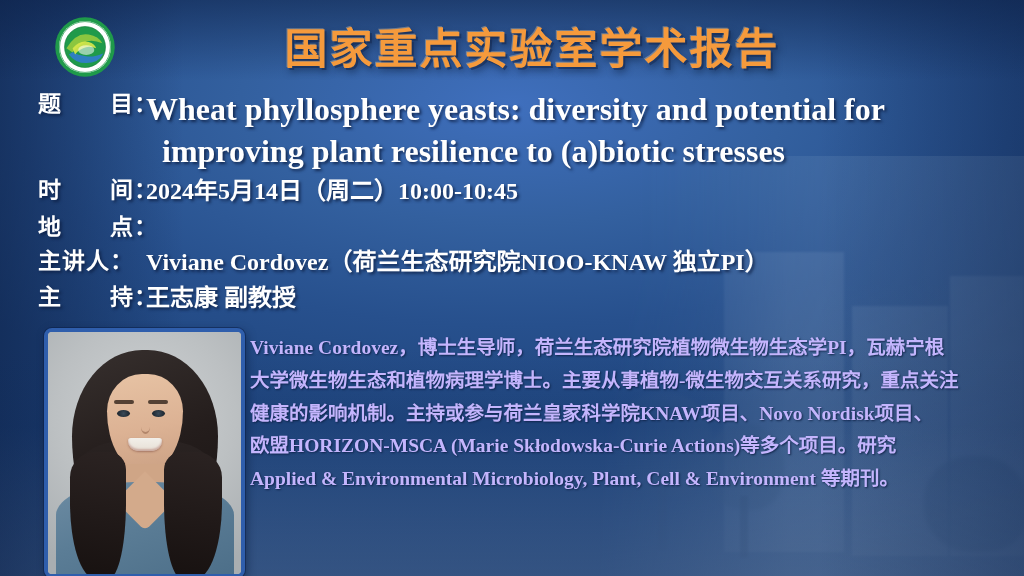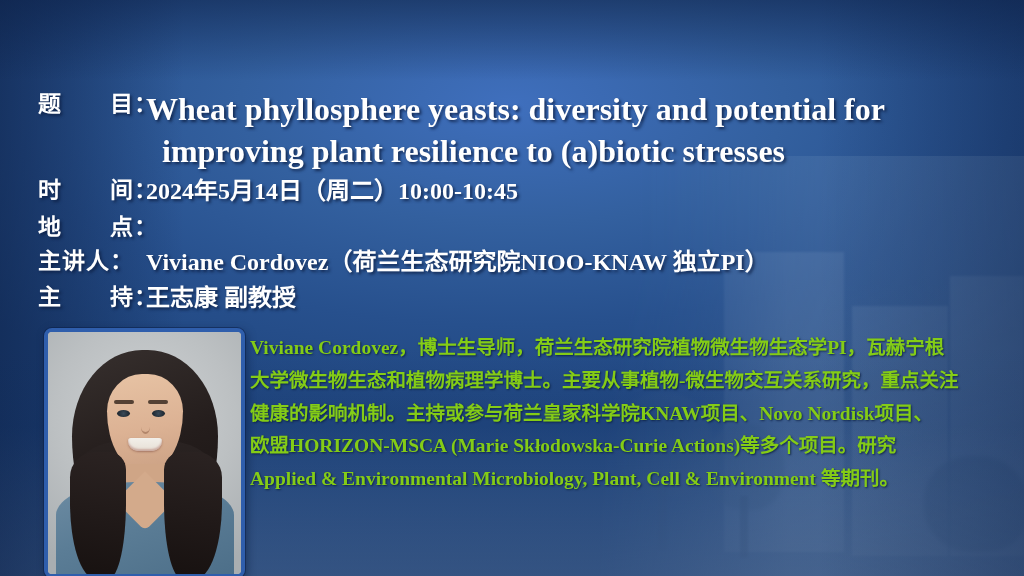--- a/index.html
+++ b/index.html
@@ -234,21 +234,21 @@
   }
 
   .bio {
     position: absolute;
     left: 250px; top: 332px;
     width: 752px;
     font-family: "Liberation Serif", "DejaVu Serif", serif;
     font-weight: 700;
     font-size: 19.5px;
     line-height: 1.68;
-    color: #84cc16;
+    color: #c4b5fd;
     text-shadow: 1px 1px 2px rgba(12,30,66,.85);
     text-align: justify;
   }
   .bio .ln { display: block; white-space: nowrap; }
 </style>
 </head>
 <body>
 
 <div id="poster">
 
@@ -259,20 +259,36 @@
     <div class="bld" style="left:356px; top:120px; width:74px; height:280px;"></div>
     <div class="tree" style="left:22px;  top:236px; width:96px;  height:104px;"></div>
     <div class="trunk" style="left:64px; top:320px; width:9px;   height:74px;"></div>
     <div class="tree" style="left:112px; top:268px; width:78px;  height:86px;"></div>
     <div class="trunk" style="left:146px; top:340px; width:8px;  height:62px;"></div>
     <div class="tree" style="left:330px; top:300px; width:104px; height:96px;"></div>
   </div>
   <div class="skyline"></div>
   <div class="bg-vignette"></div>
 
+  <div class="header">
+    <div class="logo">
+      <svg viewBox="0 0 100 100" width="62" height="62" aria-hidden="true">
+        <circle cx="50" cy="50" r="48" fill="#1f9a4a"></circle>
+        <circle cx="50" cy="50" r="42" fill="#ffffff"></circle>
+        <circle cx="50" cy="50" r="41" fill="none" stroke="#1f9a4a" stroke-width="1.2"></circle>
+        <circle cx="50" cy="50" r="33" fill="#1f9a4a"></circle>
+        <path d="M20 52 q16 -26 36 -22 q16 3 22 14 q-18 -8 -30 -1 q-12 7 -18 16 z" fill="#8cc63f"></path>
+        <path d="M24 62 q10 14 28 14 q20 0 28 -16 q-16 7 -28 5 q-14 -2 -22 -7 z" fill="#2f7fc1"></path>
+        <path d="M30 52 q12 -14 26 -10 q10 3 12 10 q-12 -5 -21 0 q-10 5 -13 10 z" fill="#d9e84a" opacity=".9"></path>
+        <ellipse cx="52" cy="55" rx="13" ry="8" fill="#ffffff" opacity=".55"></ellipse>
+        <circle cx="50" cy="50" r="33" fill="none" stroke="#0f7a38" stroke-width="1"></circle>
+      </svg>
+    </div>
+    <div class="main-title">国家重点实验室学术报告</div>
+  </div>
 
   <div class="info">
 
     <div class="row">
       <div class="label">题　　目：</div>
       <div class="value topic">
         <span>Wheat phyllosphere yeasts: diversity and potential for</span>
         <span class="topic-l2">improving plant resilience to (a)biotic stresses</span>
       </div>
     </div>

